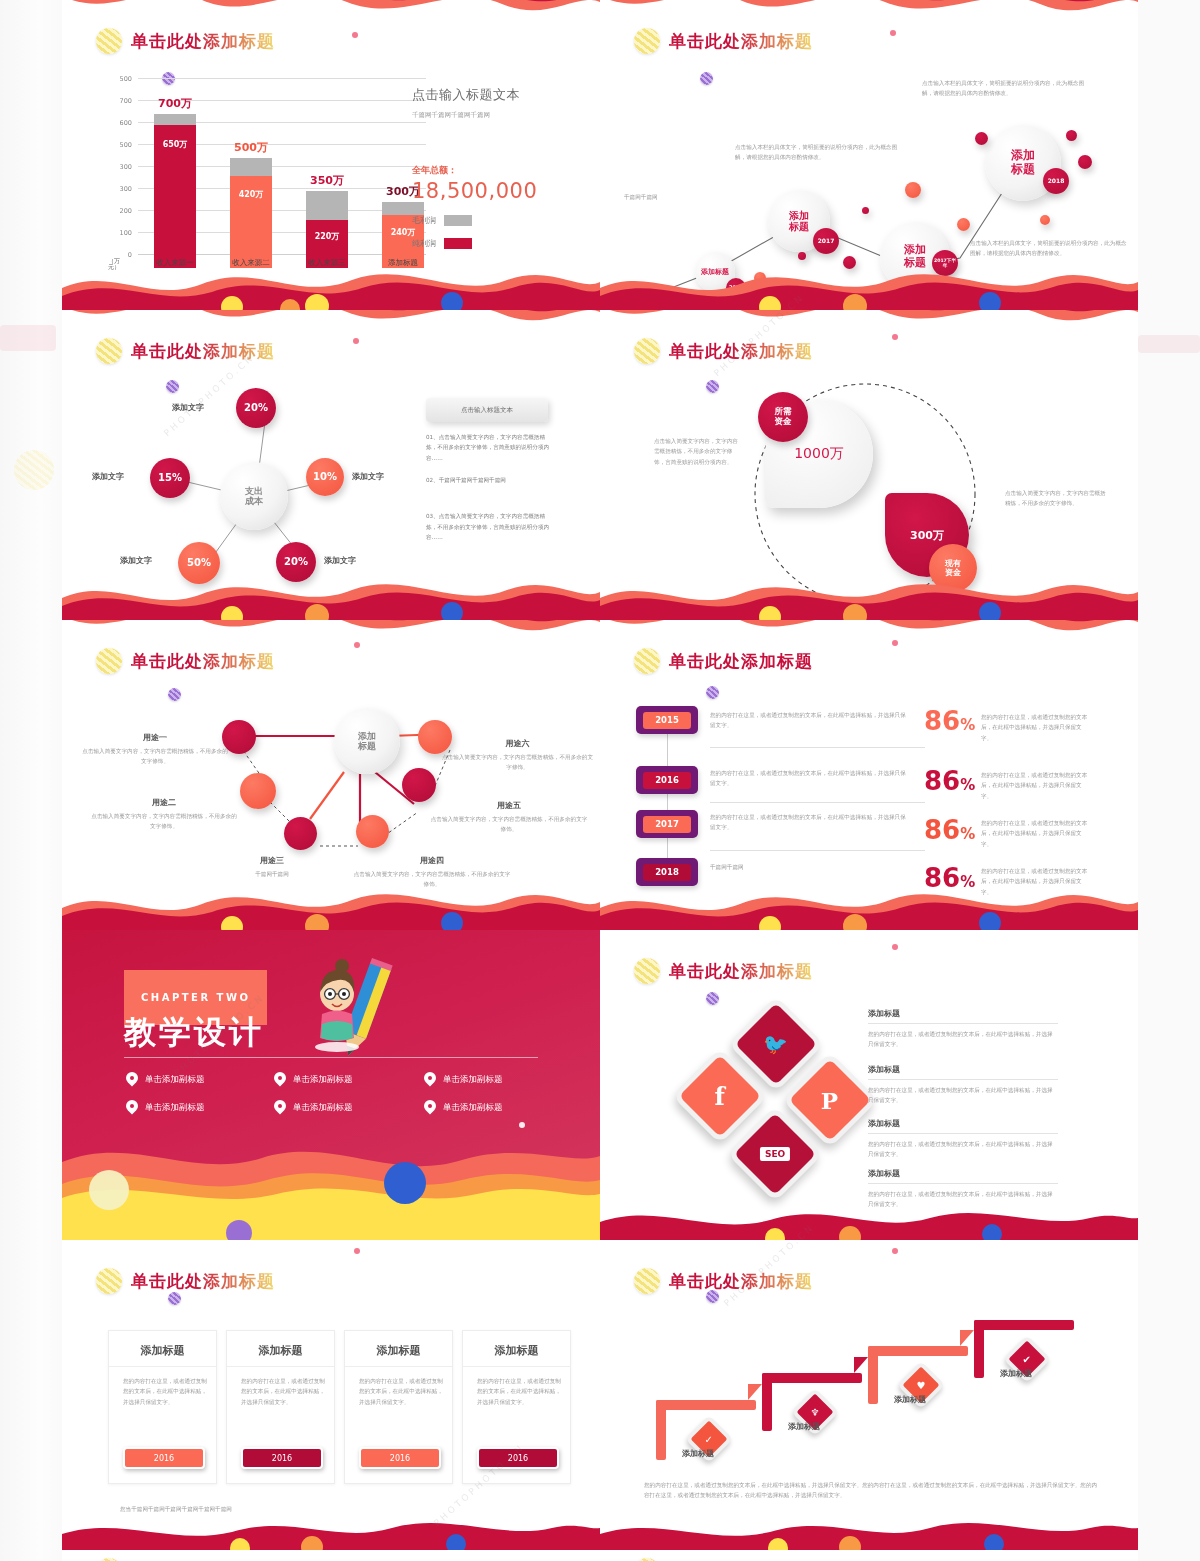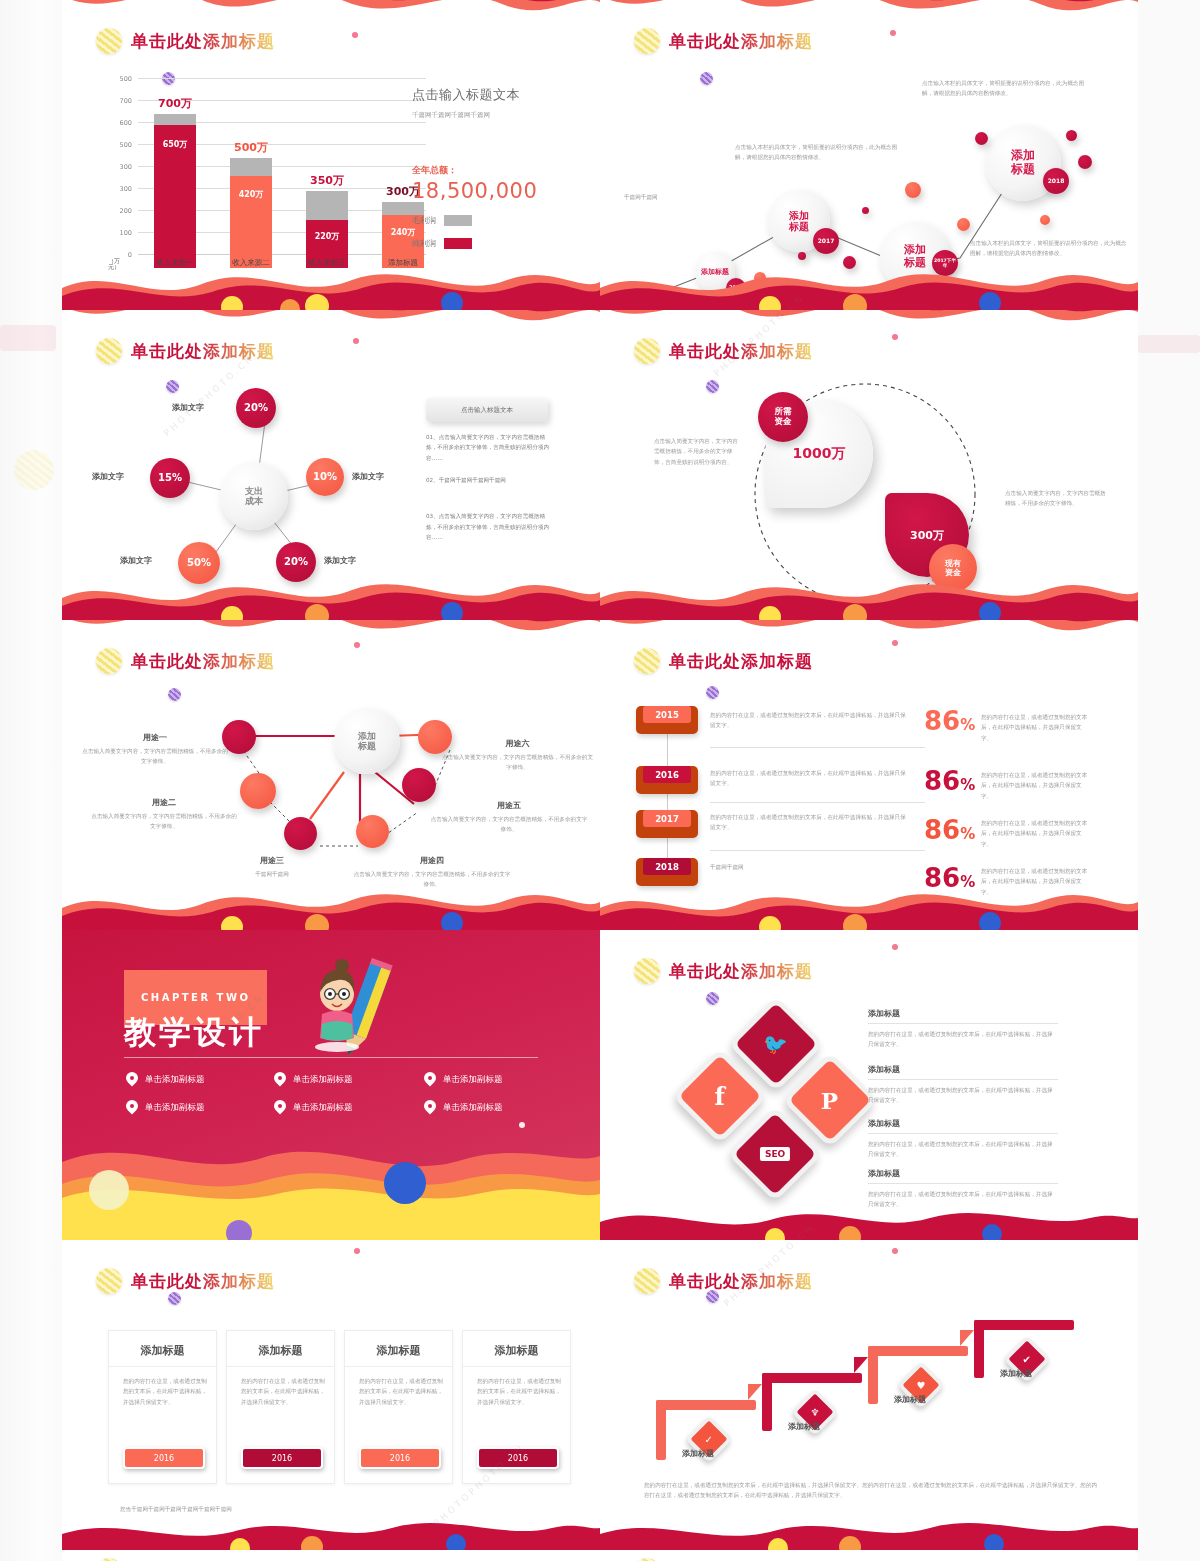--- a/index.html
+++ b/index.html
@@ -70,22 +70,22 @@
   .pin .p{width:12px;height:15px;position:relative;}
   .pin .p::before{content:"";position:absolute;left:0;top:0;width:12px;height:12px;border-radius:50% 50% 50% 0;
        transform:rotate(-45deg);background:#fff;}
   .pin .p::after{content:"";position:absolute;left:4px;top:4px;width:4px;height:4px;border-radius:50%;background:#cf2050;}
   
   .dia{position:absolute;width:58px;height:58px;border-radius:11px;transform:rotate(45deg);
        box-shadow:3px 5px 9px rgba(0,0,0,.2);display:flex;align-items:center;justify-content:center;
        border:5px solid #f1f1f1;}
   .dia>span{transform:rotate(-45deg);color:#fff;font-weight:bold;}
   
-  .yrbox{position:absolute;width:62px;height:28px;background:#c2410c;border-radius:5px;
-       box-shadow:1px 3px 5px rgba(0,0,0,.17);display:flex;justify-content:center;}
+  .yrbox{position:absolute;width:62px;height:28px;background:#701a75;border-radius:5px;
+       box-shadow:1px 3px 5px rgba(0,0,0,.17);display:flex;align-items:center;justify-content:center;}
   .yrbox>b{width:48px;height:17px;border-radius:3px;color:#fff;font-size:8.5px;
        display:flex;align-items:center;justify-content:center;}
   .pct{position:absolute;font-size:26px;font-weight:bold;line-height:1;}
   .pct small{font-size:15px;}
   
   .card{position:absolute;top:90px;width:107px;height:152px;background:#fff;
        border:1px solid #ededed;box-shadow:0 1px 3px rgba(0,0,0,.05);}
   .card h4{margin:0;padding:12px 0 8px;text-align:center;font-size:11px;color:#555;font-weight:bold;
        border-bottom:1px solid #eee;}
   .card .bd{padding:9px 9px 0 14px;}
@@ -389,21 +389,21 @@
     <span class="dot-pink" style="left:292px;top:24px;"></span>
 
     <svg width="300" height="260" style="position:absolute;left:140px;top:66px;">
       <circle cx="125" cy="118" r="110" fill="none" stroke="#444" stroke-width="1.1" stroke-dasharray="4 4"></circle>
     </svg>
 
     <div style="position:absolute;left:165px;top:90px;width:108px;height:108px;
                 background:radial-gradient(circle at 36% 28%,#fff,#ececec);
                 border-radius:50% 50% 50% 8%;box-shadow:4px 6px 12px rgba(0,0,0,.2);
                 display:flex;align-items:center;justify-content:center;">
-      <span style="font-size:14px;font-weight:bold;color:#d6194c;text-align:center;">1000万</span>
+      <span style="font-size:14px;font-weight:normal;color:#d6194c;text-align:center;">1000万</span>
     </div>
     <div class="cir dark" style="left:158px;top:82px;width:50px;height:50px;font-size:8.5px;">
       <span><span>所需</span><br><span>资金</span></span>
     </div>
 
     <div style="position:absolute;left:285px;top:183px;width:84px;height:84px;
                 background:radial-gradient(circle at 36% 30%,#d2164a,#b00c37);
                 border-radius:8% 50% 50% 50%;box-shadow:4px 6px 11px rgba(0,0,0,.22);
                 display:flex;align-items:center;justify-content:center;">
       <span style="font-size:11px;font-weight:bold;color:#fff;">300万</span>

